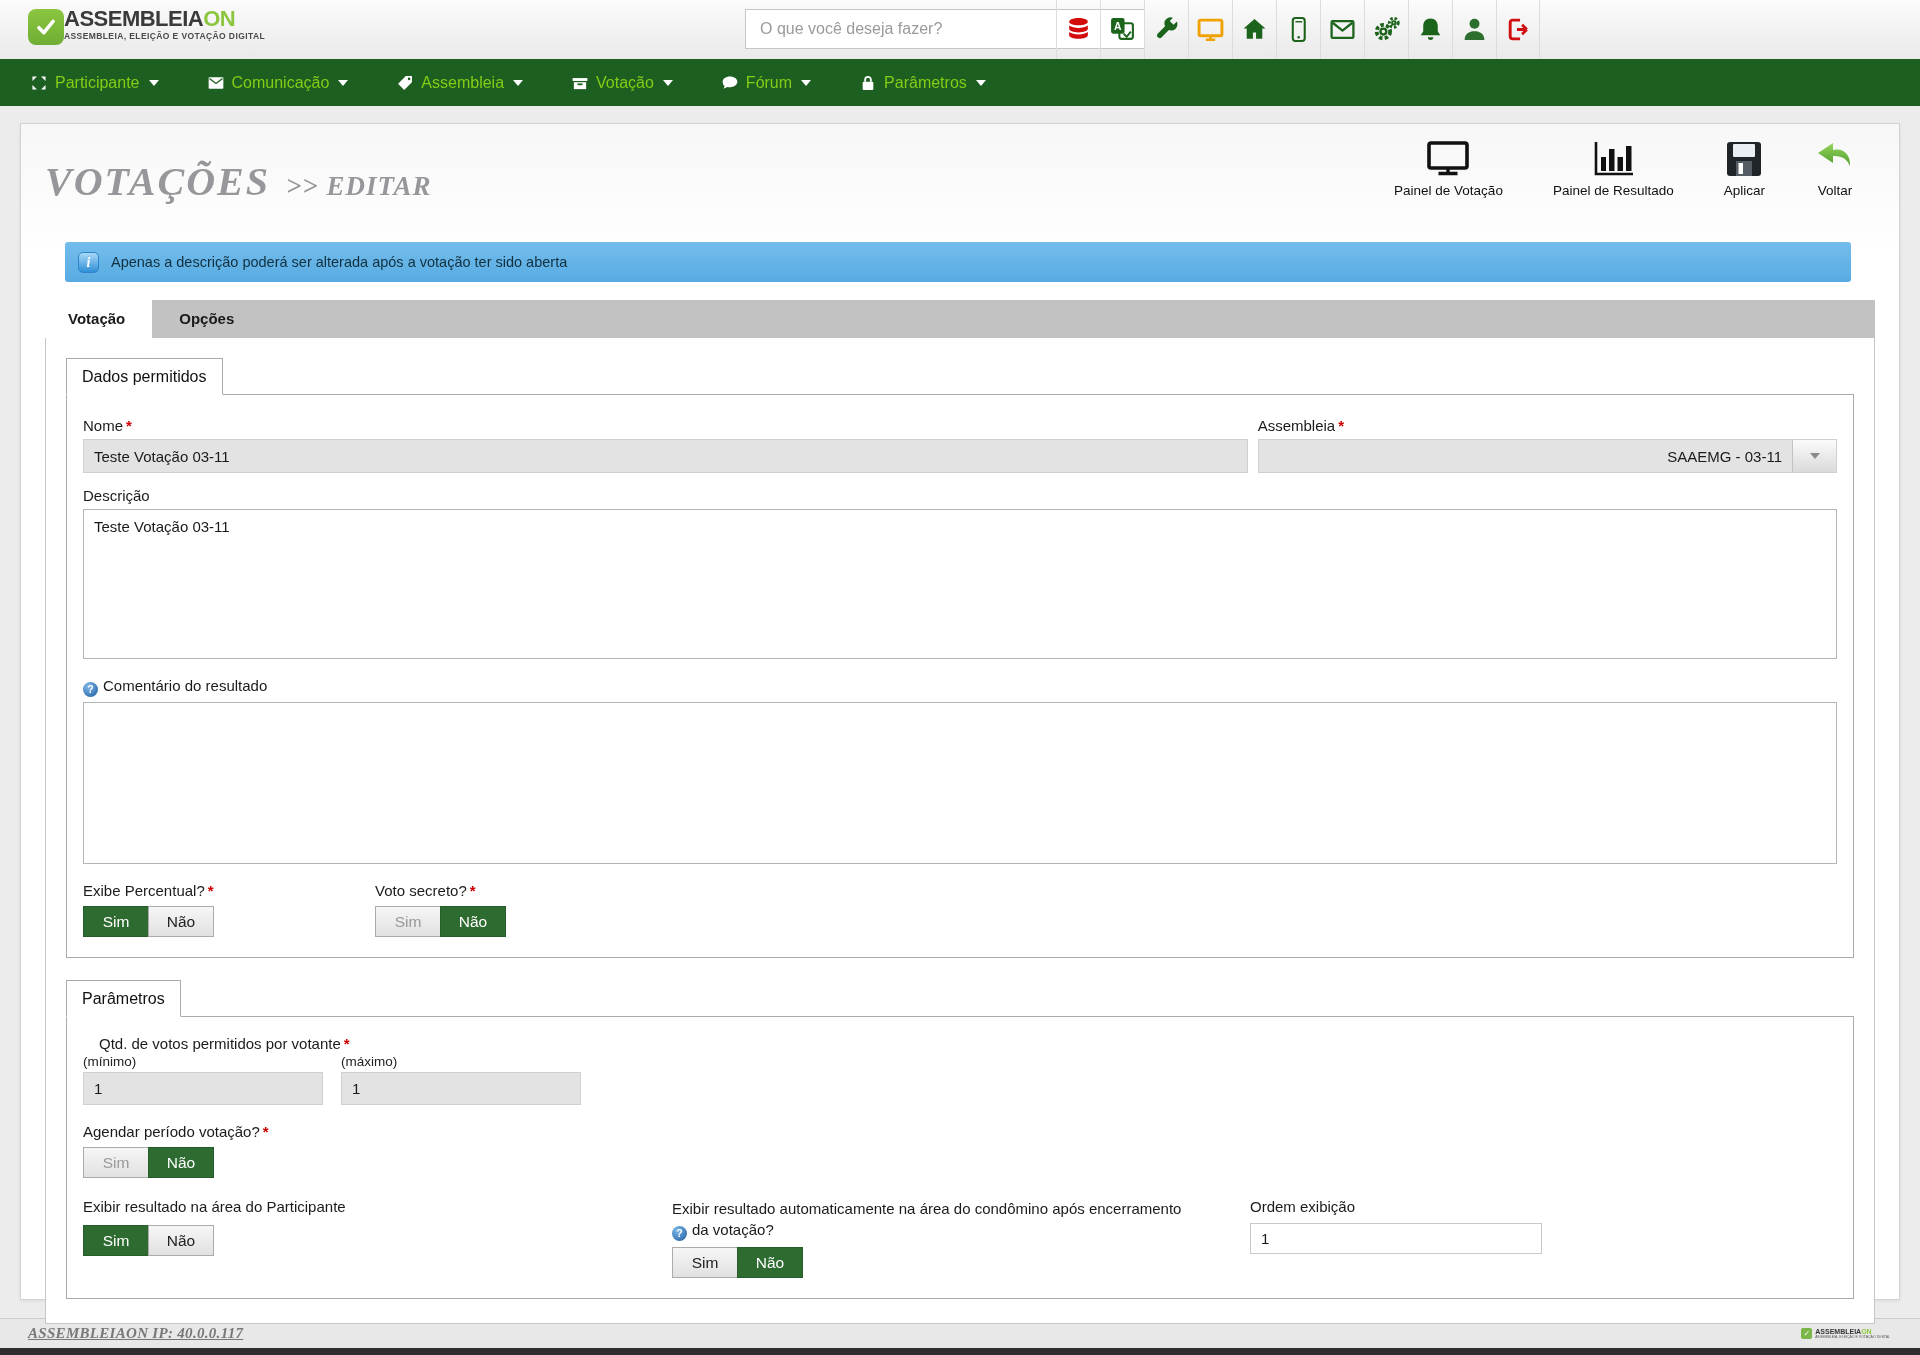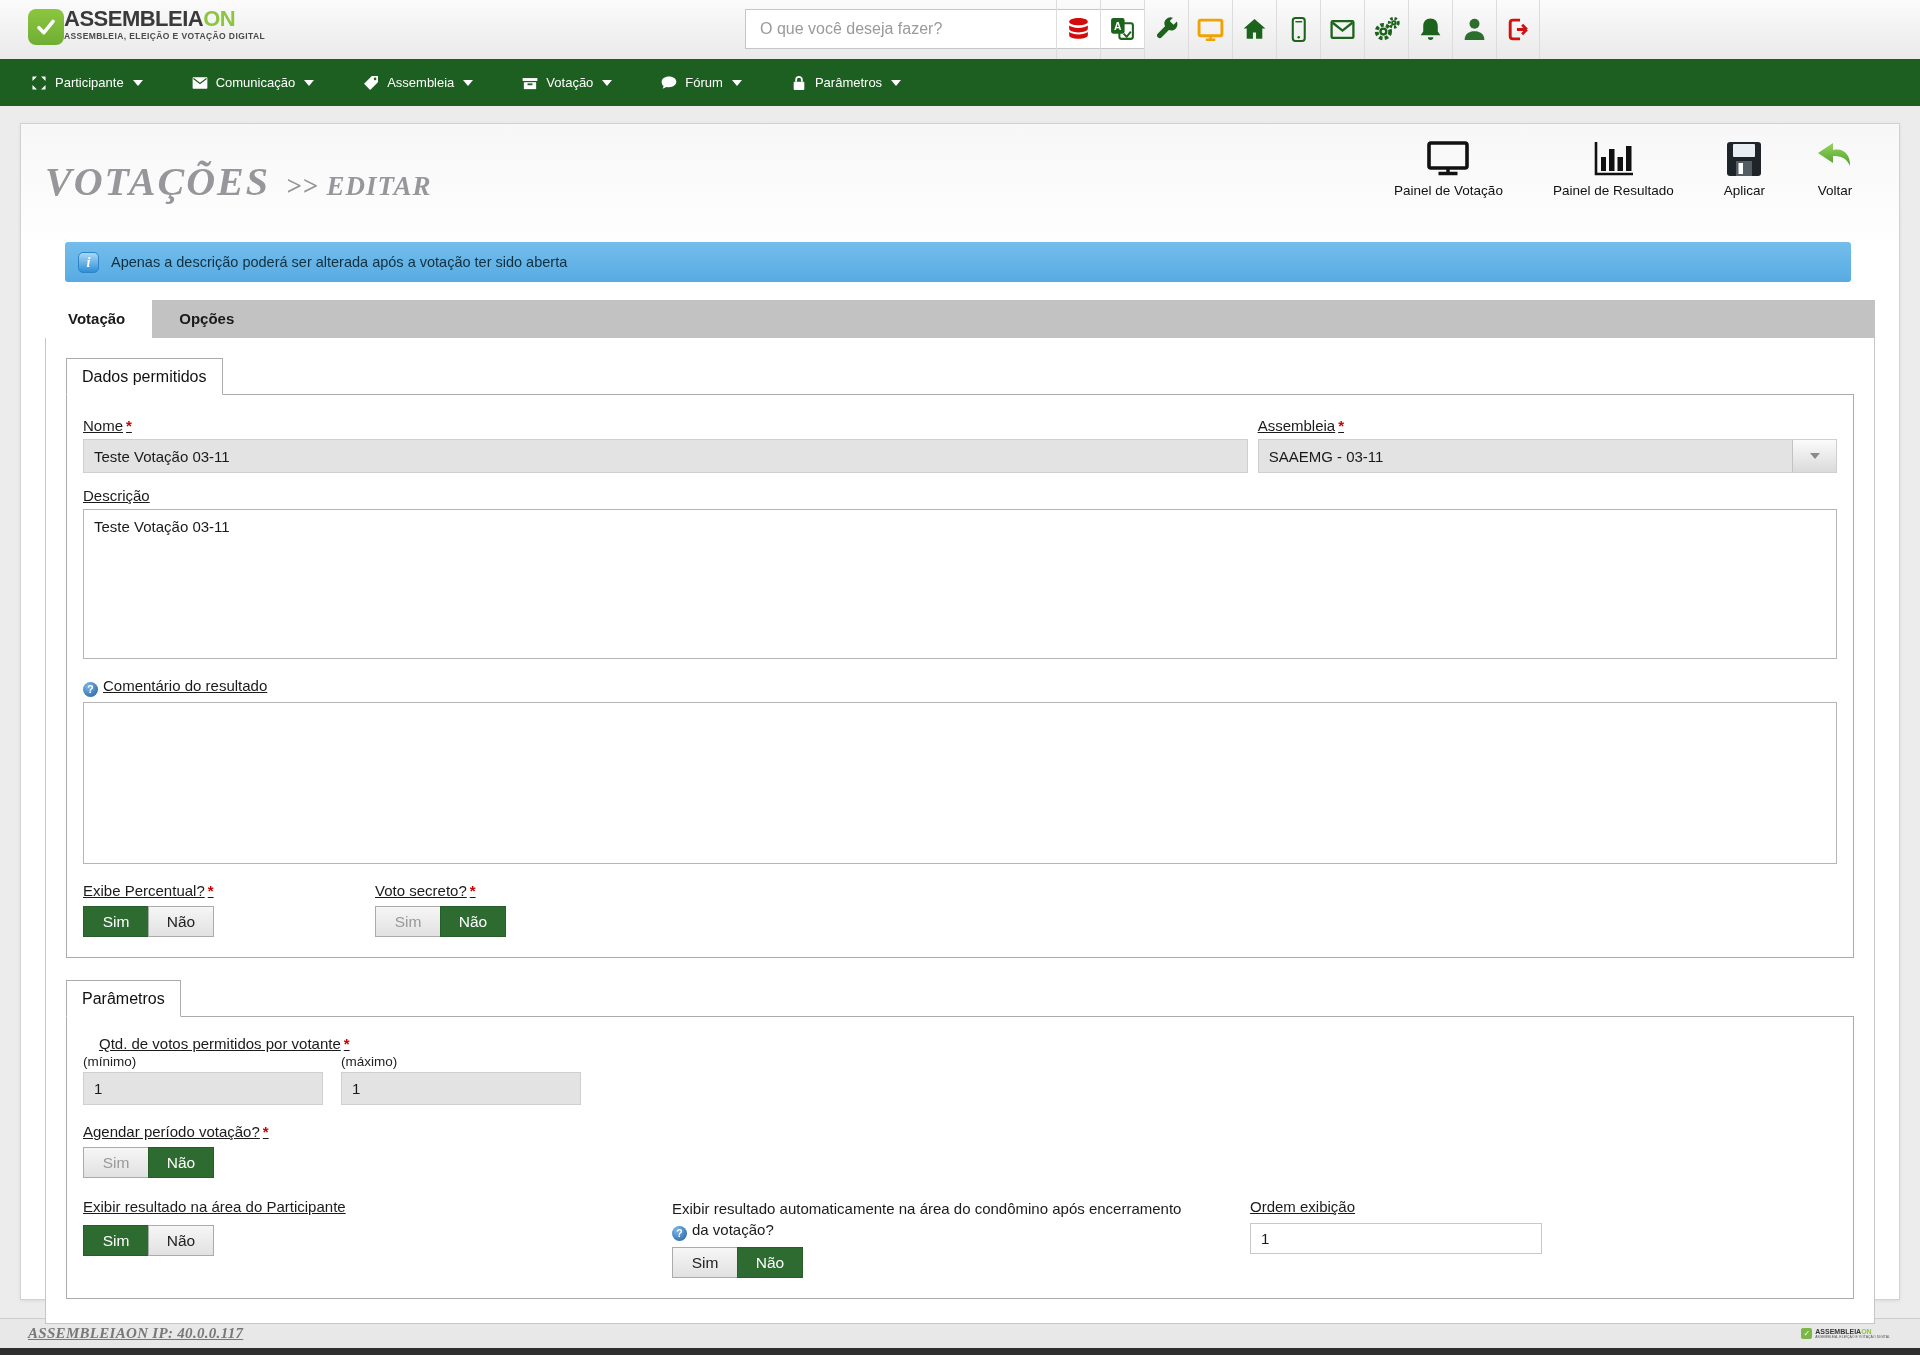--- a/index.html
+++ b/index.html
@@ -15,21 +15,21 @@
   .logo-txt .line2 { font-size:8.5px; letter-spacing:0.4px; color:#4a4a4a; font-weight:bold; }
   .search { position:absolute; left:745px; top:9px; width:400px; height:40px; border:1px solid #c6c6c6; background:#fff; padding:0 14px; font-size:16px; color:#333; font-family:"Liberation Sans", sans-serif; }
   .search::placeholder { color:#9a9a9a; }
   .topicons { position:absolute; left:1056px; top:0; height:59px; display:flex; }
   .ticell { width:44px; height:59px; display:flex; align-items:center; justify-content:center; border-left:1px solid #dcdcdc; cursor:pointer; }
   .ticell:last-child { border-right:1px solid #dcdcdc; }
   .ticell svg { width:27px; height:27px; }
 
   
   .nav { height:47px; background:#1d5e21; display:flex; align-items:center; padding-left:30px; flex:0 0 auto; }
-  .nav-item { display:flex; align-items:center; color:#ffffff; font-size:13px; margin-right:48px; cursor:pointer; white-space:nowrap; }
+  .nav-item { display:flex; align-items:center; color:#84cc16; font-size:16px; margin-right:48px; cursor:pointer; white-space:nowrap; }
   .nav-item svg { width:18px; height:18px; margin-right:7px; }
   .chev { width:0; height:0; border-left:5px solid transparent; border-right:5px solid transparent; border-top:6px solid #fff; margin-left:9px; }
 
   
   .page { flex:1 1 auto; background:#ececec; }
   .panel { margin:17px 20px 0; height:1177px; background:linear-gradient(180deg,#f7f7f7 0,#ffffff 130px); border:1px solid #d2d2d2; box-shadow:0 1px 3px rgba(0,0,0,.08); position:relative; }
 
   .titlerow { height:92px; padding:20px 44px 0 24px; position:relative; }
   .pagetitle { font-family:"Liberation Serif", serif; font-style:italic; font-weight:bold; color:#97979b; text-shadow:0 1px 0 #fff; margin-top:14px; }
   .pagetitle .main { font-size:40px; letter-spacing:2px; }
@@ -49,32 +49,32 @@
   .tab { padding:0 27px; line-height:38px; font-size:15px; font-weight:bold; color:#1a1a1a; cursor:pointer; }
   .tab.active { background:#fff; }
   .tabcontent { margin:0 24px; background:#fff; border:1px solid #c6c6c6; border-top:none; padding:16px 20px 24px; }
 
   
   .fieldset { margin-top:4px; }
   .fieldset + .fieldset { margin-top:22px; }
   .legendtab { display:inline-block; position:relative; z-index:2; background:#fff; border:1px solid #ababab; border-bottom:1px solid #fff; padding:9px 15px 8px; font-size:16px; color:#111; margin-bottom:-1px; }
   .fbox { border:1px solid #ababab; background:#fff; padding:12px 16px 20px; }
 
-  .flabel { display:block; font-size:15px; color:#1b1b1b; margin:10px 0 5px;text-decoration:underline; }
+  .flabel { display:block; font-size:15px; color:#1b1b1b; margin:10px 0 5px; }
   .req { color:#cc0000; font-weight:bold; margin-left:3px; }
   .sublabel { font-size:13.5px; color:#222; margin-bottom:3px; }
 
   .field-gray { width:100%; height:34px; background:#e3e3e3; border:1px solid #cfcfcf; padding:0 10px; font-size:15px; color:#1a1a1a; font-family:"Liberation Sans", sans-serif; }
   .field-white { height:31px; background:#fff; border:1px solid #c9c9c9; padding:0 10px; font-size:15px; color:#1a1a1a; font-family:"Liberation Sans", sans-serif; }
   textarea.tarea { width:100%; border:1px solid #b5b5b5; background:#fff; resize:none; font-size:15px; color:#1a1a1a; padding:8px 10px; font-family:"Liberation Sans", sans-serif; }
 
   .row1 { display:flex; gap:10px; }
   .colmain { width:66.4%; }
   .colside { flex:1; }
-  .selectbox { position:relative; width:100%; height:34px; background:#e3e3e3; border:1px solid #cfcfcf; display:flex; align-items:center; padding:0 54px 0 10px; font-size:15px; color:#1a1a1a; cursor:pointer; }
+  .selectbox { position:relative; width:100%; height:34px; background:#e3e3e3; border:1px solid #cfcfcf; display:flex; align-items:center; padding:0 54px 0 10px; font-size:15px; color:#1a1a1a; cursor:pointer;justify-content:flex-end; }
   .ddbtn { position:absolute; right:0; top:0; width:44px; height:100%; background:linear-gradient(#fbfbfb,#dadada); border-left:1px solid #c2c2c2; display:flex; align-items:center; justify-content:center; }
   .ddtri { width:0; height:0; border-left:5px solid transparent; border-right:5px solid transparent; border-top:6px solid #8a8a8a; }
 
   .help-icon { display:inline-block; width:15px; height:15px; border-radius:50%; background:radial-gradient(circle at 35% 30%, #7db9e8, #1d5a9e); color:#fff; font-size:10.5px; font-weight:bold; text-align:center; line-height:15px; margin-right:5px; vertical-align:-2px; cursor:pointer; }
 
   
   .toggle { display:inline-flex; margin-top:2px; }
   .tbtn { min-width:66px; height:31px; line-height:29px; text-align:center; font-size:15.5px; padding:0 8px; cursor:pointer; }
   .tbtn.off { background:linear-gradient(#f6f6f6,#e1e1e1); border:1px solid #ababab; color:#222; }
   .tbtn.off.dim { color:#999; }

